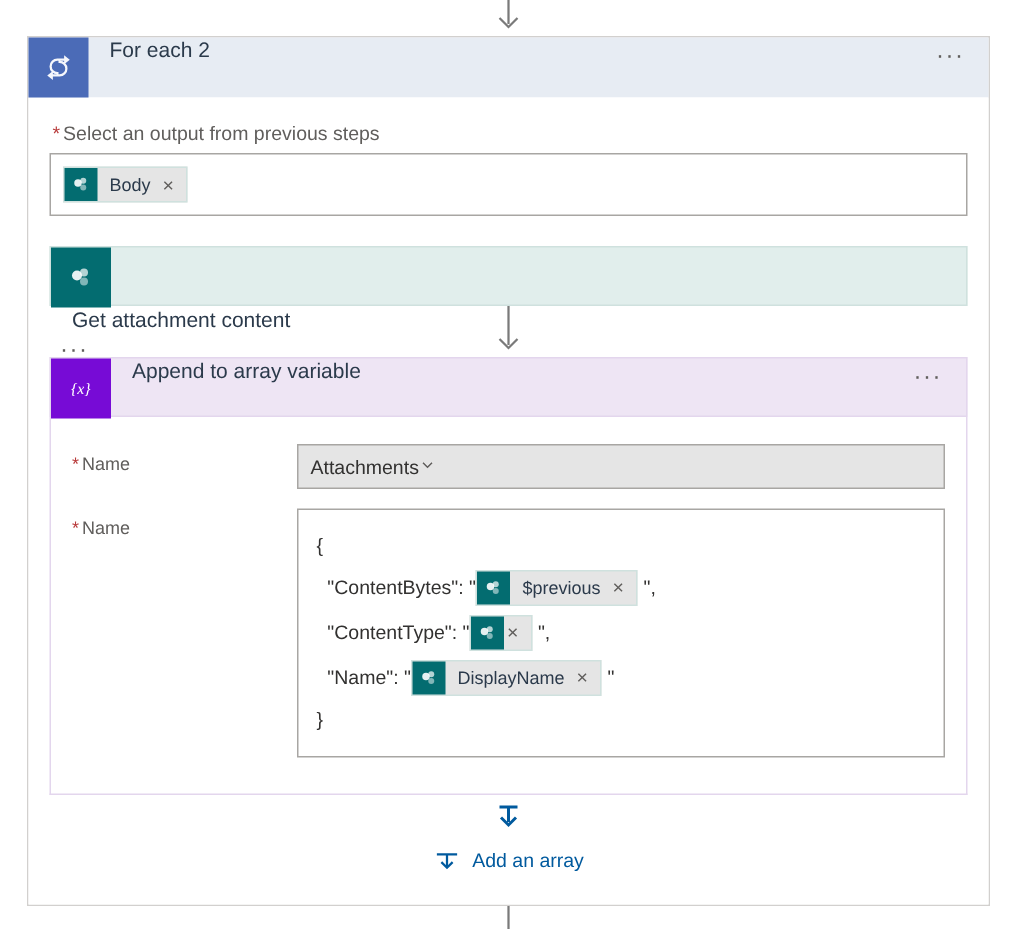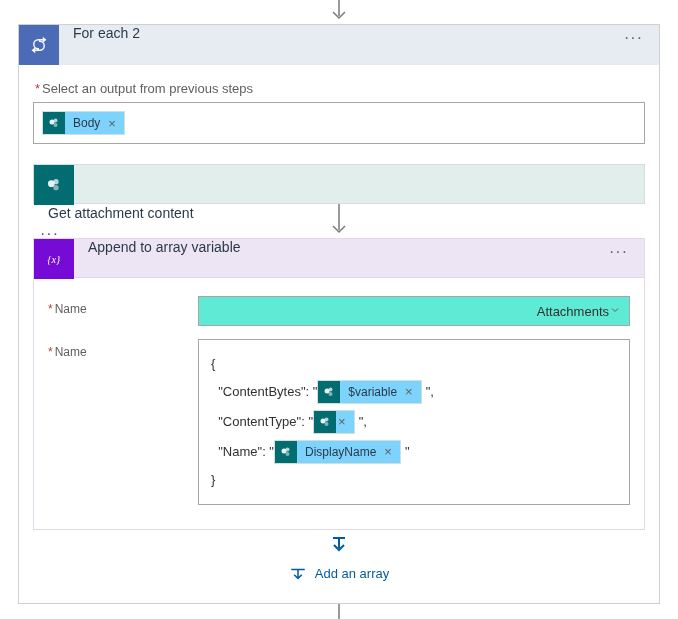--- a/index.html
+++ b/index.html
@@ -68,21 +68,21 @@
     border: 1px solid #a8a6a3;
     background: #fff;
     padding: 6px 8px;
     display: flex;
     align-items: center;
     min-height: 34px;
   }
   .token {
     display: inline-flex;
     align-items: center;
-    background: #7dd3fc;
+    background: #e5e5e5;
     border: 1px solid #cfe1de;
     font-size: 12px;
     height: 24px;
     margin: 2px 4px 2px 0;
   }
   .token .tk-icon {
     width: 22px;
     height: 22px;
     background: #036c70;
     display: flex;
@@ -114,22 +114,22 @@
     font-size: 12px;
     color: #605e5c;
     padding-top: 6px;
   }
   .select-box {
     border: 1px solid #a8a6a3;
     height: 30px;
     display: flex;
     align-items: center;
     padding: 0 8px;
-    justify-content: flex-end;
-    background:#5eead4;
+    justify-content: flex-start;
+    background:#e5e5e5;
   }
   .chev {
     color:#605e5c;
   }
   .value-box {
     border: 1px solid #a8a6a3;
     background:#fff;
     padding: 10px 12px;
     font-size: 13px;
     line-height: 24px;
@@ -256,21 +256,21 @@
               <span class="code-text">&nbsp;&nbsp;</span>
               <span class="code-text">"ContentBytes": "</span>
               <span class="token">
                 <span class="tk-icon">
                     <svg width="12" height="12" viewBox="0 0 24 24">
                       <circle cx="8" cy="10" r="5" fill="#fff" opacity=".9"></circle>
                       <circle cx="15" cy="7" r="4" fill="#fff" opacity=".7"></circle>
                       <circle cx="15" cy="16" r="4" fill="#fff" opacity=".5"></circle>
                     </svg>
                   </span>
-                <span class="tk-label">$variable</span>
+                <span class="tk-label">$previous</span>
                 <span class="tk-x">×</span>
               </span>
               <span class="code-text">",</span>
             </div>
 
             <div class="code-row">
               <span class="code-text">&nbsp;&nbsp;</span>
               <span class="code-text">"ContentType": "</span>
               <span class="token">
                 <span class="tk-icon">

